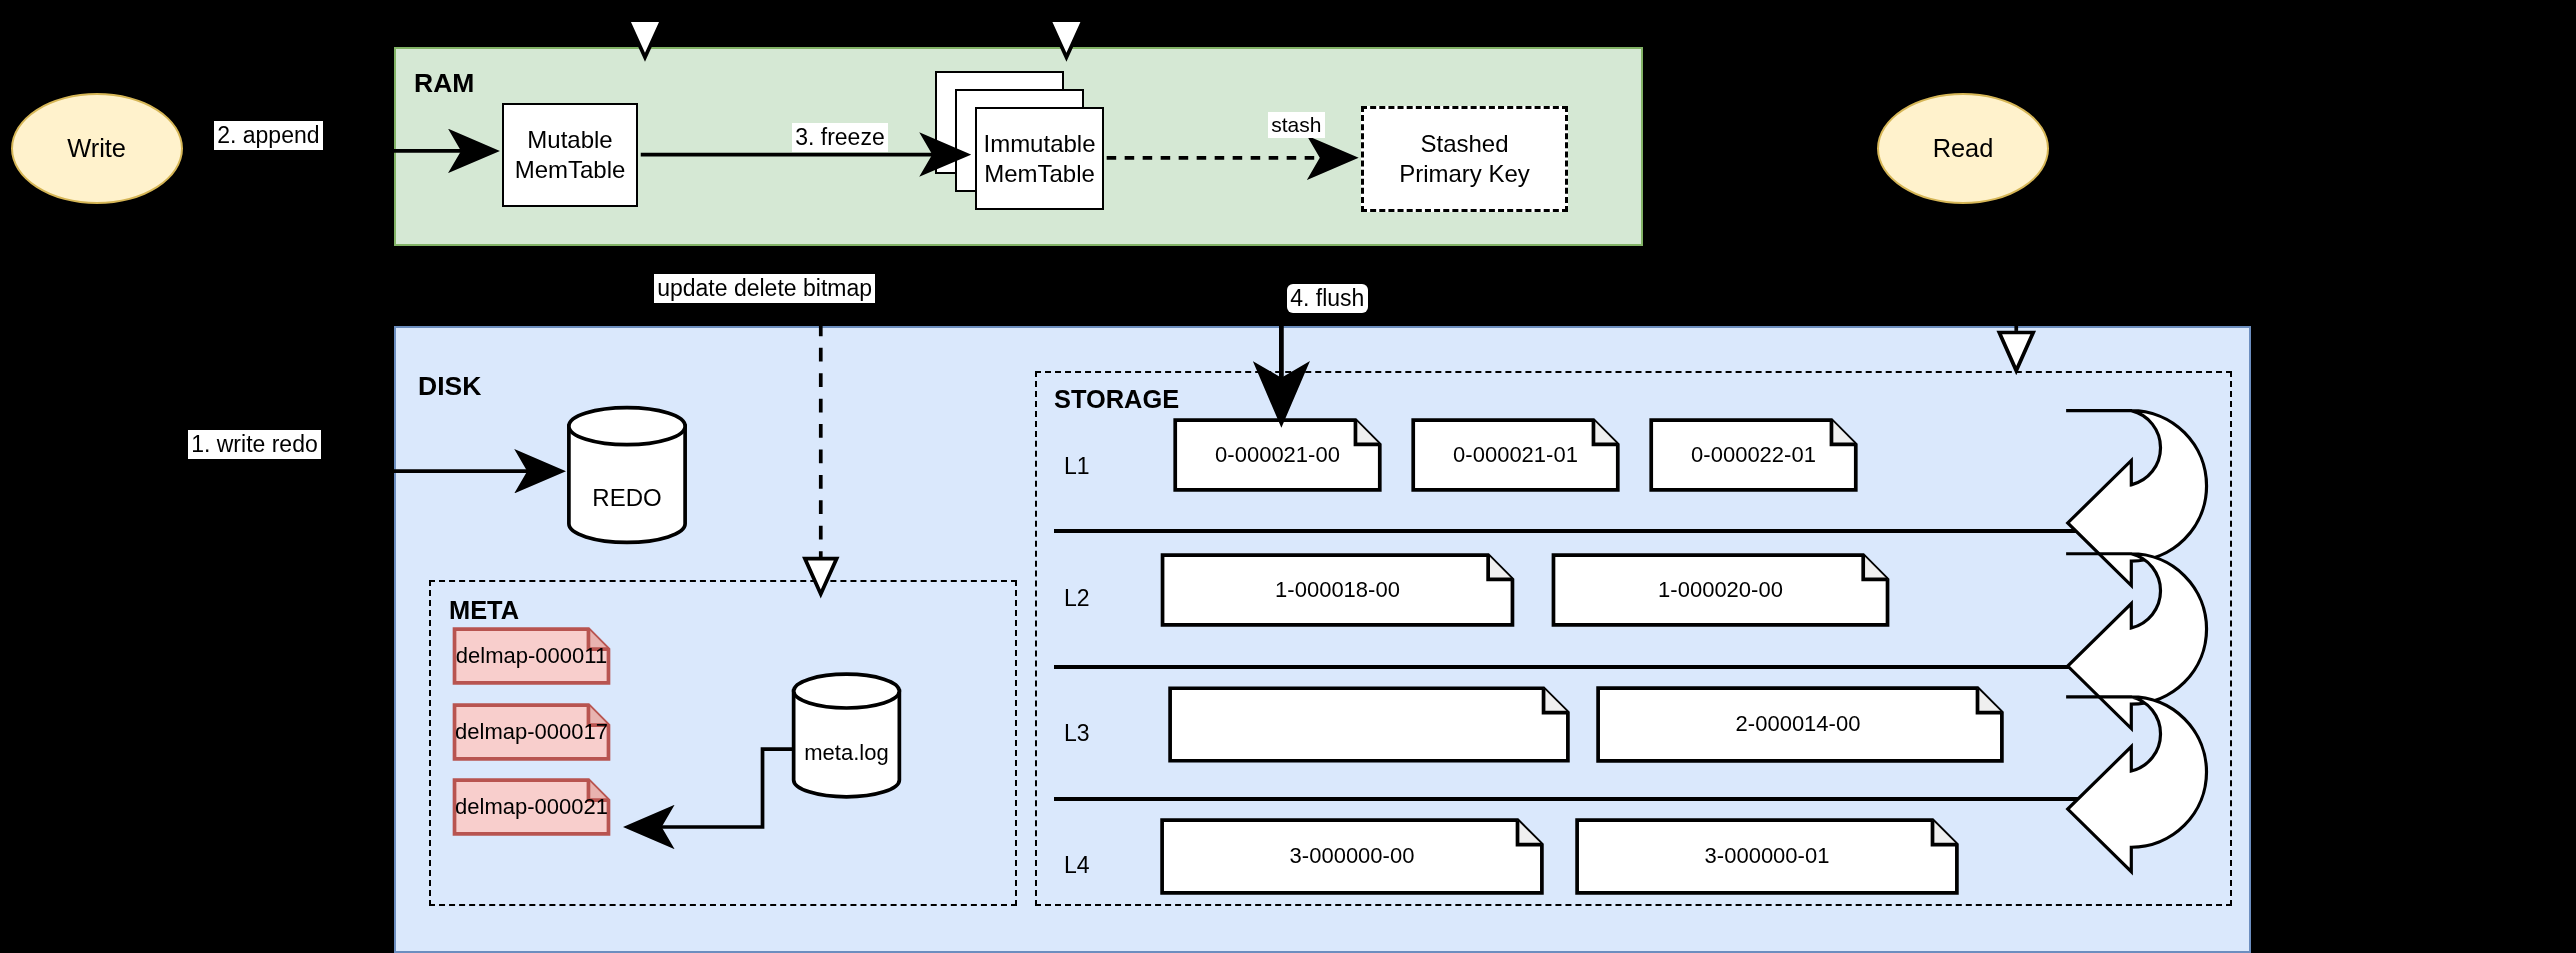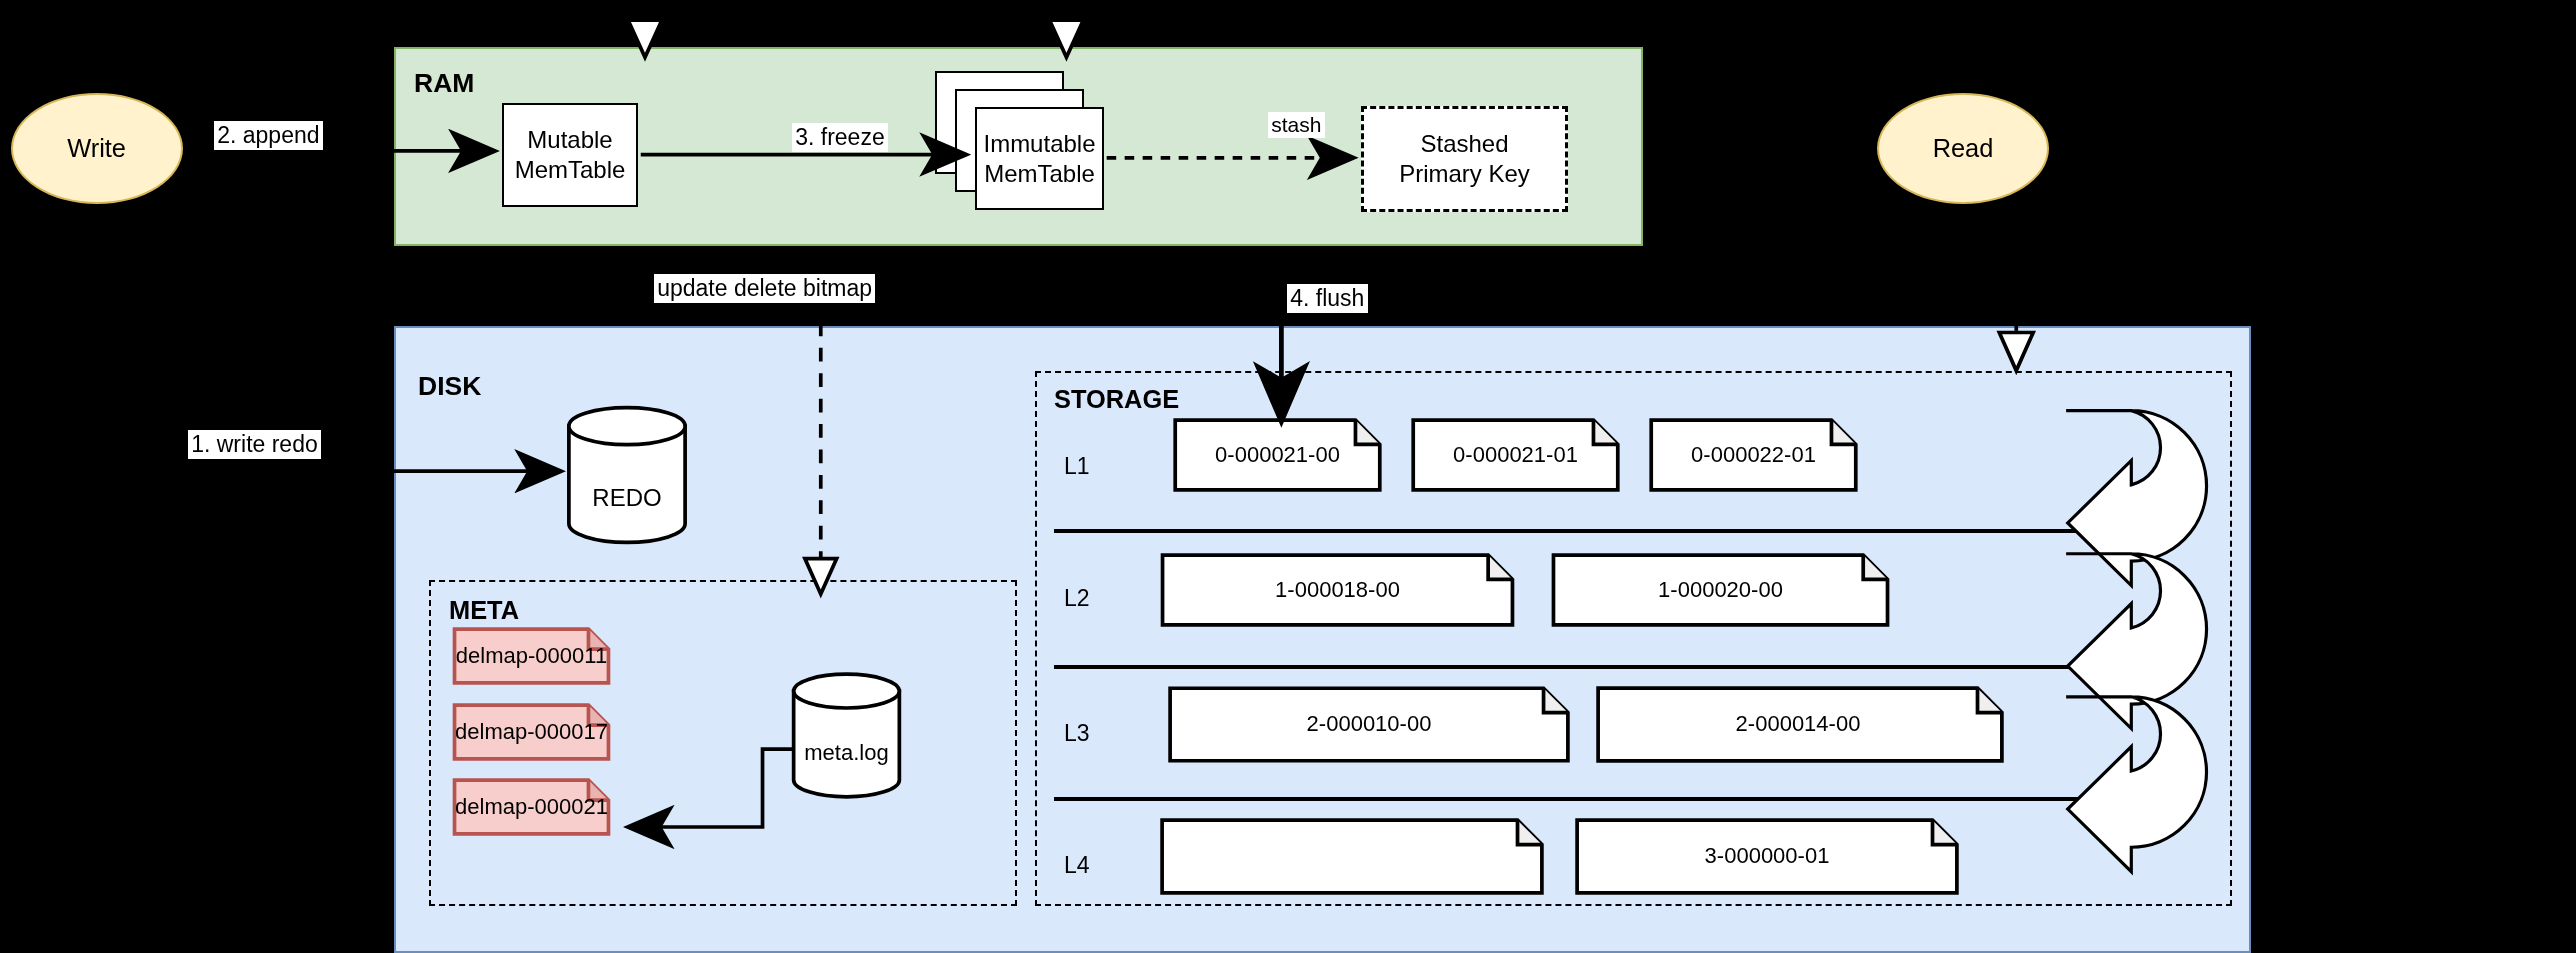--- a/index.html
+++ b/index.html
@@ -175,40 +175,40 @@
 
   <div class="lvl-sep" style="left:1054px;top:665px;width:1040px;height:4.2px;"></div>
 
   <div class="lvl-label" style="left:1064px;top:720px;font-size:23px;">L3</div>
 
   <div class="note" style="left:1168px;top:686px;width:402px;height:77px;">
     <svg width="402" height="77" viewBox="0 0 760 145">
       <path d="M4,4 L710,4 L756,50 L756,141 L4,141 Z" fill="#ffffff" stroke="#000" stroke-width="7"></path>
       <path d="M710,4 L710,50 L756,50" fill="#efefef" stroke="#000" stroke-width="7"></path>
     </svg>
-    <div class="note-label" style="top:25.4px;font-size:22px;">2-000010-00</div>
   </div>
 
   <div class="note" style="left:1596px;top:686px;width:404px;height:77px;">
     <svg width="408" height="77" viewBox="0 0 770 145">
       <path d="M4,4 L720,4 L766,50 L766,141 L4,141 Z" fill="#ffffff" stroke="#000" stroke-width="7"></path>
       <path d="M720,4 L720,50 L766,50" fill="#efefef" stroke="#000" stroke-width="7"></path>
     </svg>
     <div class="note-label" style="top:25.4px;font-size:22px;">2-000014-00</div>
   </div>
 
   <div class="lvl-sep" style="left:1054px;top:797px;width:1040px;height:4.2px;"></div>
 
   <div class="lvl-label" style="left:1064px;top:852px;font-size:23px;">L4</div>
 
   <div class="note" style="left:1160px;top:818px;width:384px;height:77px;">
     <svg width="384" height="77" viewBox="0 0 725 145">
       <path d="M4,4 L675,4 L721,50 L721,141 L4,141 Z" fill="#ffffff" stroke="#000" stroke-width="7"></path>
       <path d="M675,4 L675,50 L721,50" fill="#efefef" stroke="#000" stroke-width="7"></path>
     </svg>
+    <div class="note-label" style="top:25.4px;font-size:22px;">3-000000-00</div>
   </div>
 
   <div class="note" style="left:1575px;top:818px;width:384px;height:77px;">
     <svg width="384" height="77" viewBox="0 0 725 145">
       <path d="M4,4 L675,4 L721,50 L721,141 L4,141 Z" fill="#ffffff" stroke="#000" stroke-width="7"></path>
       <path d="M675,4 L675,50 L721,50" fill="#efefef" stroke="#000" stroke-width="7"></path>
     </svg>
     <div class="note-label" style="top:25.4px;font-size:22px;">3-000000-01</div>
   </div>
 
@@ -272,18 +272,18 @@
   </svg>
 
   <div class="edge-label" style="left:214px;top:121px;font-size:23px;">2. append</div>
 
   <div class="edge-label" style="left:792px;top:123px;font-size:23px;">3. freeze</div>
 
   <div class="edge-label" style="left:1268px;top:112px;font-size:21px;">stash</div>
 
   <div class="edge-label" style="left:654px;top:274px;font-size:23px;">update delete bitmap</div>
 
-  <div class="edge-label" style="left:1287px;top:284px;font-size:23px;">4. flush</div>
+  <div class="edge-label" style="left:1287px;top:284px;font-size:23px;border-radius:6px;">4. flush</div>
 
   <div class="edge-label" style="left:188px;top:430px;font-size:23px;text-align:center;">1. write redo</div>
 
 </div>
 
 
 </body></html>

